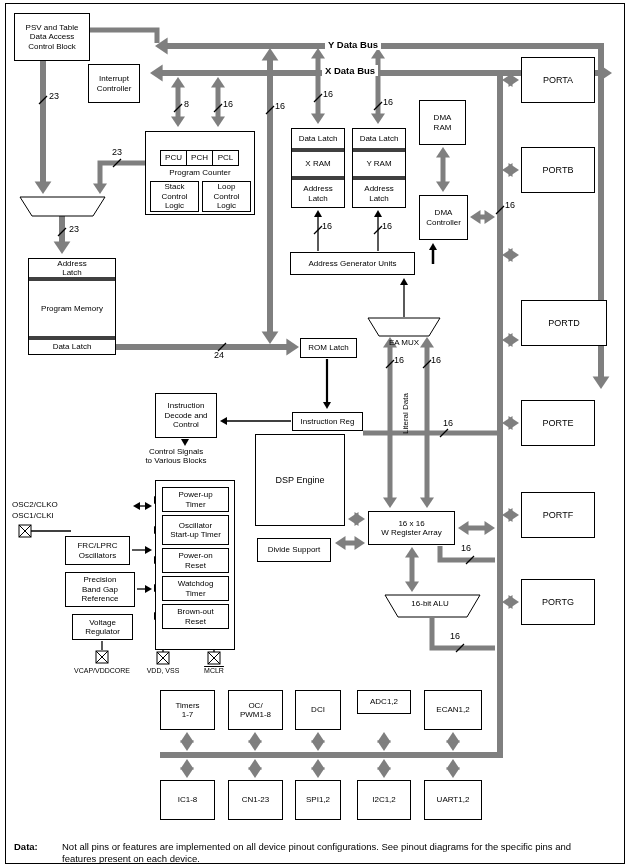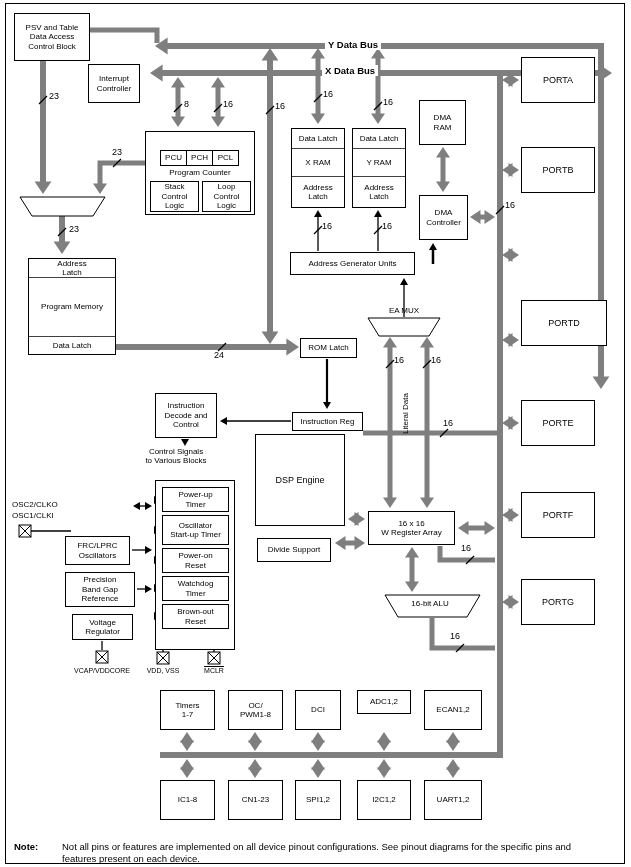--- a/index.html
+++ b/index.html
@@ -6,21 +6,21 @@
   body{font-family:"Liberation Sans","DejaVu Sans",sans-serif;background:#fff;color:#000}
   #page{position:relative;width:631px;height:867px;background:#fff;overflow:hidden}
   #frame{position:absolute;left:5px;top:3px;width:620px;height:861px;border:1px solid #000;z-index:0}
   svg.layer{position:absolute;left:0;top:0}
   #wires{z-index:1}
   #shapes{z-index:2}
   .b{position:absolute;border:1px solid #000;background:#fff;display:flex;align-items:center;justify-content:center;
      text-align:center;font-size:8px;line-height:1.18;white-space:pre-line;padding:1px;z-index:3}
   .f9{font-size:9px}
   .stack{display:flex;flex-direction:column;padding:0}
-  .stack .cell{display:flex;align-items:center;justify-content:center;border-top:1px solid #404040;width:100%;text-align:center}
+  .stack .cell{display:flex;align-items:center;justify-content:center;border-top:4px solid #404040;width:100%;text-align:center}
   .stack .cell:first-child{border-top:0}
   .t{position:absolute;font-size:8px;line-height:1.15;z-index:3;white-space:pre-line}
   .c{text-align:center}
   .bw{position:absolute;font-size:9px;z-index:4;background:transparent}
   .buslabel{position:absolute;z-index:4;font-weight:bold;font-size:9.5px;background:#fff;padding:0 3px}
   .vert{writing-mode:vertical-rl;transform:rotate(180deg)}
   .overline{text-decoration:overline}
   .f7{font-size:7px}
   .notelbl{position:absolute;font-weight:bold;font-size:9.5px;z-index:3}
   .notetxt{position:absolute;font-size:9.5px;line-height:1.3;z-index:3}
@@ -270,21 +270,21 @@
 
   <div class="b stack" style="left:28px;top:258px;width:88px;height:97px">
     <div class="cell" style="height:18px">Address
 Latch</div>
     <div class="cell" style="flex:1">Program Memory</div>
     <div class="cell" style="height:18px">Data Latch</div>
   </div>
 
   <div class="b" style="left:300px;top:338px;width:57px;height:20px">ROM Latch</div>
   <div class="b" style="left:290px;top:252px;width:125px;height:23px">Address Generator Units</div>
-  <div class="t c" style="left:372px;top:306px;width:64px;z-index:4">EA MUX</div>
+  <div class="t c" style="left:372px;top:338px;width:64px;z-index:4">EA MUX</div>
 
   <div class="b" style="left:155px;top:393px;width:62px;height:45px">Instruction
 Decode and
 Control</div>
   <div class="b" style="left:292px;top:412px;width:71px;height:19px">Instruction Reg</div>
   <div class="t c" style="left:128px;top:447px;width:96px">Control Signals
 to Various Blocks</div>
 
   <div class="b" style="left:255px;top:434px;width:90px;height:92px;font-size:9px">DSP Engine</div>
   <div class="b" style="left:257px;top:538px;width:74px;height:24px">Divide Support</div>
@@ -344,15 +344,15 @@
   <div class="bw" style="left:214px;top:350px">24</div>
   <div class="bw" style="left:322px;top:221px">16</div>
   <div class="bw" style="left:382px;top:221px">16</div>
   <div class="bw" style="left:394px;top:355px">16</div>
   <div class="bw" style="left:431px;top:355px">16</div>
   <div class="bw" style="left:443px;top:418px">16</div>
   <div class="bw" style="left:505px;top:200px">16</div>
   <div class="bw" style="left:461px;top:543px">16</div>
   <div class="bw" style="left:450px;top:631px">16</div>
 
-  <div class="notelbl" style="left:14px;top:841px">Note:</div>
+  <div class="notelbl" style="left:14px;top:841px">Data:</div>
   <div class="notetxt" style="left:62px;top:841px;width:520px">Not all pins or features are implemented on all device pinout configurations. See pinout diagrams for the specific pins and features present on each device.</div>
 </div>
 
 </body></html>

